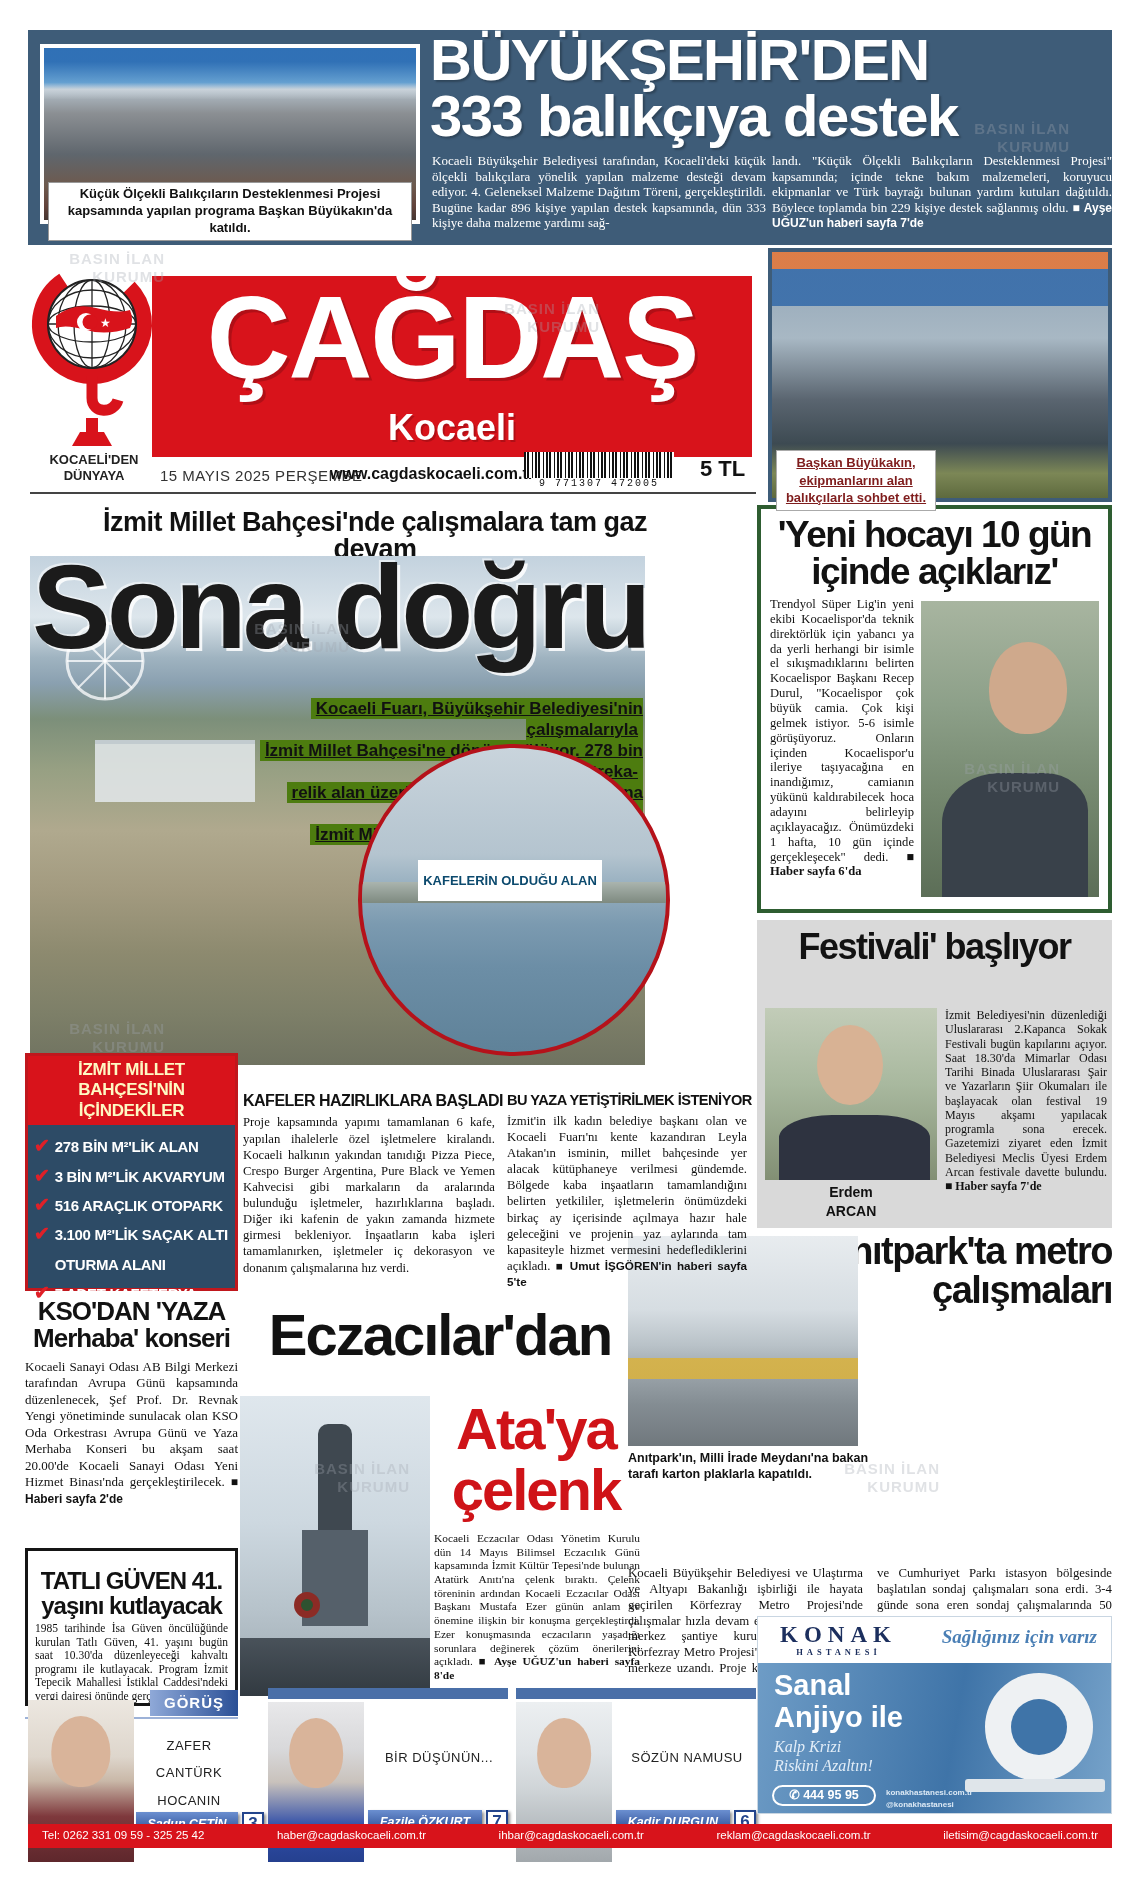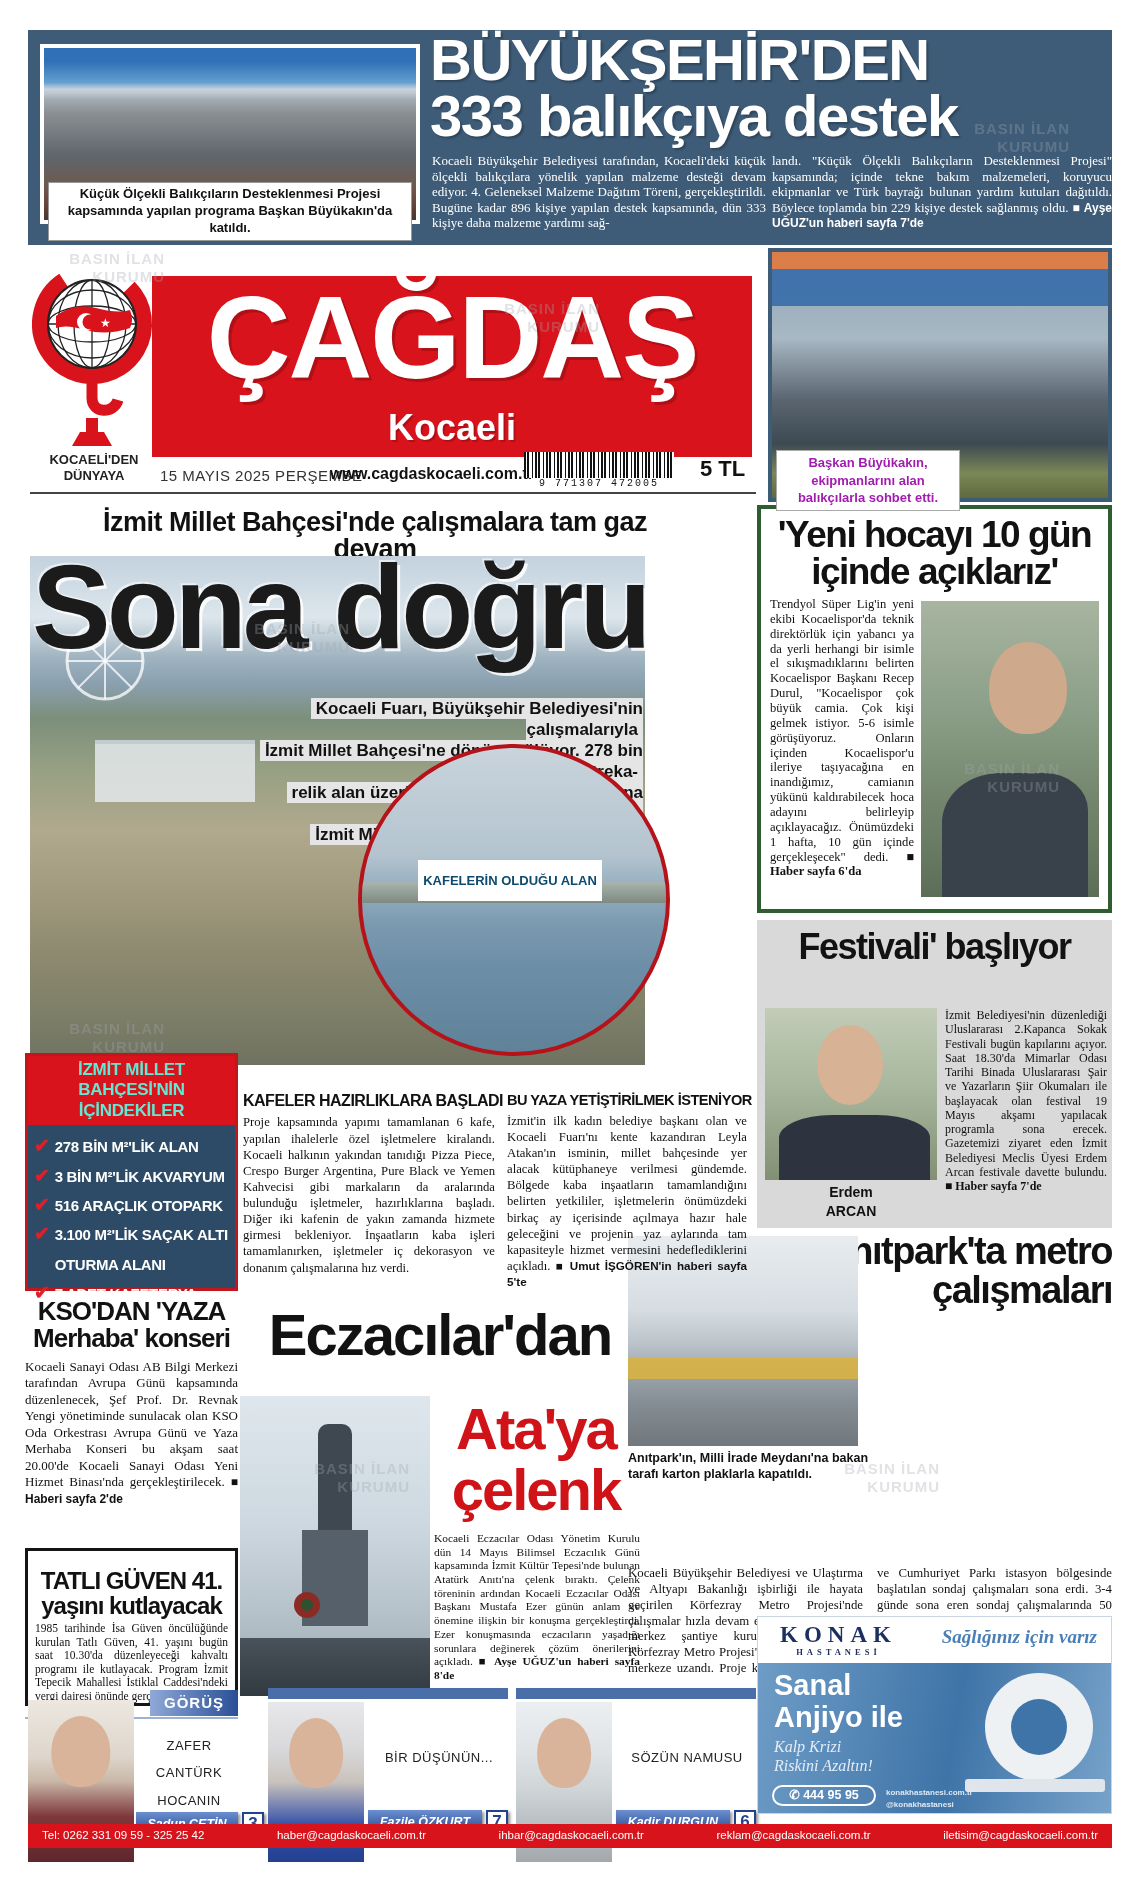--- a/index.html
+++ b/index.html
@@ -48,50 +48,50 @@
              background:repeating-linear-gradient(90deg,#111 0 2px,#fff 2px 3px,#111 3px 5px,#fff 5px 8px,#111 8px 9px,#fff 9px 11px); }
   .barcode-num { left:524px; top:479px; width:150px; text-align:center;
                  font:10px/1 "Liberation Mono", monospace; color:#111; letter-spacing:2px; }
   .price { left:700px; top:458px; font:bold 22px/1 "Liberation Sans", sans-serif; color:#111; }
   .rule { left:30px; top:492px; width:726px; height:2px; background:#444; }
 
   .photo2 { left:768px; top:248px; width:344px; height:254px; border:4px solid #3e5c78;
             background:
               linear-gradient(180deg, rgba(226,122,63,.92) 0 7%, rgba(58,110,170,.92) 7% 22%, rgba(0,0,0,0) 22%),
               linear-gradient(180deg,#8fa3b5 0%,#a8b8c4 35%,#5a6570 60%,#3d4a52 78%,#7c8756 90%,#5e6a3e 100%); }
-  .cap2 { left:776px; top:450px; width:184px; background:#fff; border:1px solid #aaa;
-          font:bold 13px/1.35 "Liberation Sans", sans-serif; color:#a21caf; text-align:center;
-          padding:3px 5px; z-index:3; }
+  .cap2 { left:776px; top:450px; width:160px; background:#fff; border:1px solid #aaa;
+          font:bold 13px/1.35 "Liberation Sans", sans-serif; color:#7f1d1d; text-align:center;
+          padding:3px 5px; z-index:3;text-decoration:underline; }
 
   
   .kicker { left:70px; top:509px; width:610px; text-align:center;
             font:800 27px/1 "Liberation Sans", sans-serif; color:#111; letter-spacing:-.5px; }
   .photo-main { left:30px; top:556px; width:615px; height:509px;
                 background:linear-gradient(180deg,#c3d2de 0%,#dde6ec 12%,#9fb3c0 20%,#8aa0b0 25%,#7c8f7a 32%,#97a083 42%,#b0a98e 54%,#a29a7f 66%,#8d8a6f 78%,#7d7f68 90%,#6f7260 100%); }
   .bld { left:95px; top:740px; width:160px; height:62px; background:rgba(228,233,236,.85);
          border-top:4px solid #c2cbcf; }
   .hl-main { left:32px; top:548px; width:650px;
              font:900 118px/1 "Liberation Sans", sans-serif; color:#1b1b1b; letter-spacing:-4px;
              text-shadow:3px 3px 0 rgba(255,255,255,.85), -2px -2px 0 rgba(255,255,255,.55); z-index:3; }
   .deck { left:238px; top:698px; width:405px; text-align:right; z-index:3; }
   .deck div { line-height:21px; }
-  .deck span { background:#e5e5e5; padding:1px 5px;
-               font:bold 17px "Liberation Sans", sans-serif; color:#111; }
+  .deck span { background:#4d7c0f; padding:1px 5px;
+               font:bold 17px "Liberation Sans", sans-serif; color:#111;text-decoration:underline; }
   .inset { left:358px; top:744px; width:312px; height:312px; border-radius:50%;
            border:4px solid #b5121a; z-index:4; overflow:hidden;
            background:linear-gradient(180deg,#c9d4dc 0%,#b4c4cf 35%,#98b0c0 45%,#7b9ab0 58%,#6c8ea6 72%,#5f8299 100%); }
   .inset-city { position:absolute; left:0; top:44%; width:100%; height:7%;
                 background:linear-gradient(180deg,#aab4ae,#7e8a80); }
   .inset-label { left:418px; top:860px; width:184px; background:#fff; text-align:center;
                  font:bold 13px/1 "Liberation Sans", sans-serif; color:#0c4a6e; padding:14px 2px; z-index:5; }
 
   
   .mbox { left:25px; top:1053px; width:213px; height:238px; border:3px solid #c0171d;
           background:#2d4b66; z-index:6; }
-  .mbox-hd { background:#d8131b; color:#5eead4; text-align:center;
+  .mbox-hd { background:#d8131b; color:#fef9c3; text-align:center;
              font:800 17px/1.2 "Liberation Sans", sans-serif; padding:4px 1px; letter-spacing:-.3px; }
   .mbox-body { padding:6px 3px 4px 4px; }
   .mb-item { display:flex; align-items:baseline; color:#fff;
              font:800 15px/1.55 "Liberation Sans", sans-serif; letter-spacing:-.3px; }
   .mb-item .chk { color:#e02028; font-size:19px; margin:0 5px 0 2px; flex:none; }
   .mb-item.no-chk .chk { visibility:hidden; }
 
   
   .midcol { z-index:5; }
   .midcol h3 { font:800 16px/1.15 "Liberation Sans", sans-serif; color:#111;

